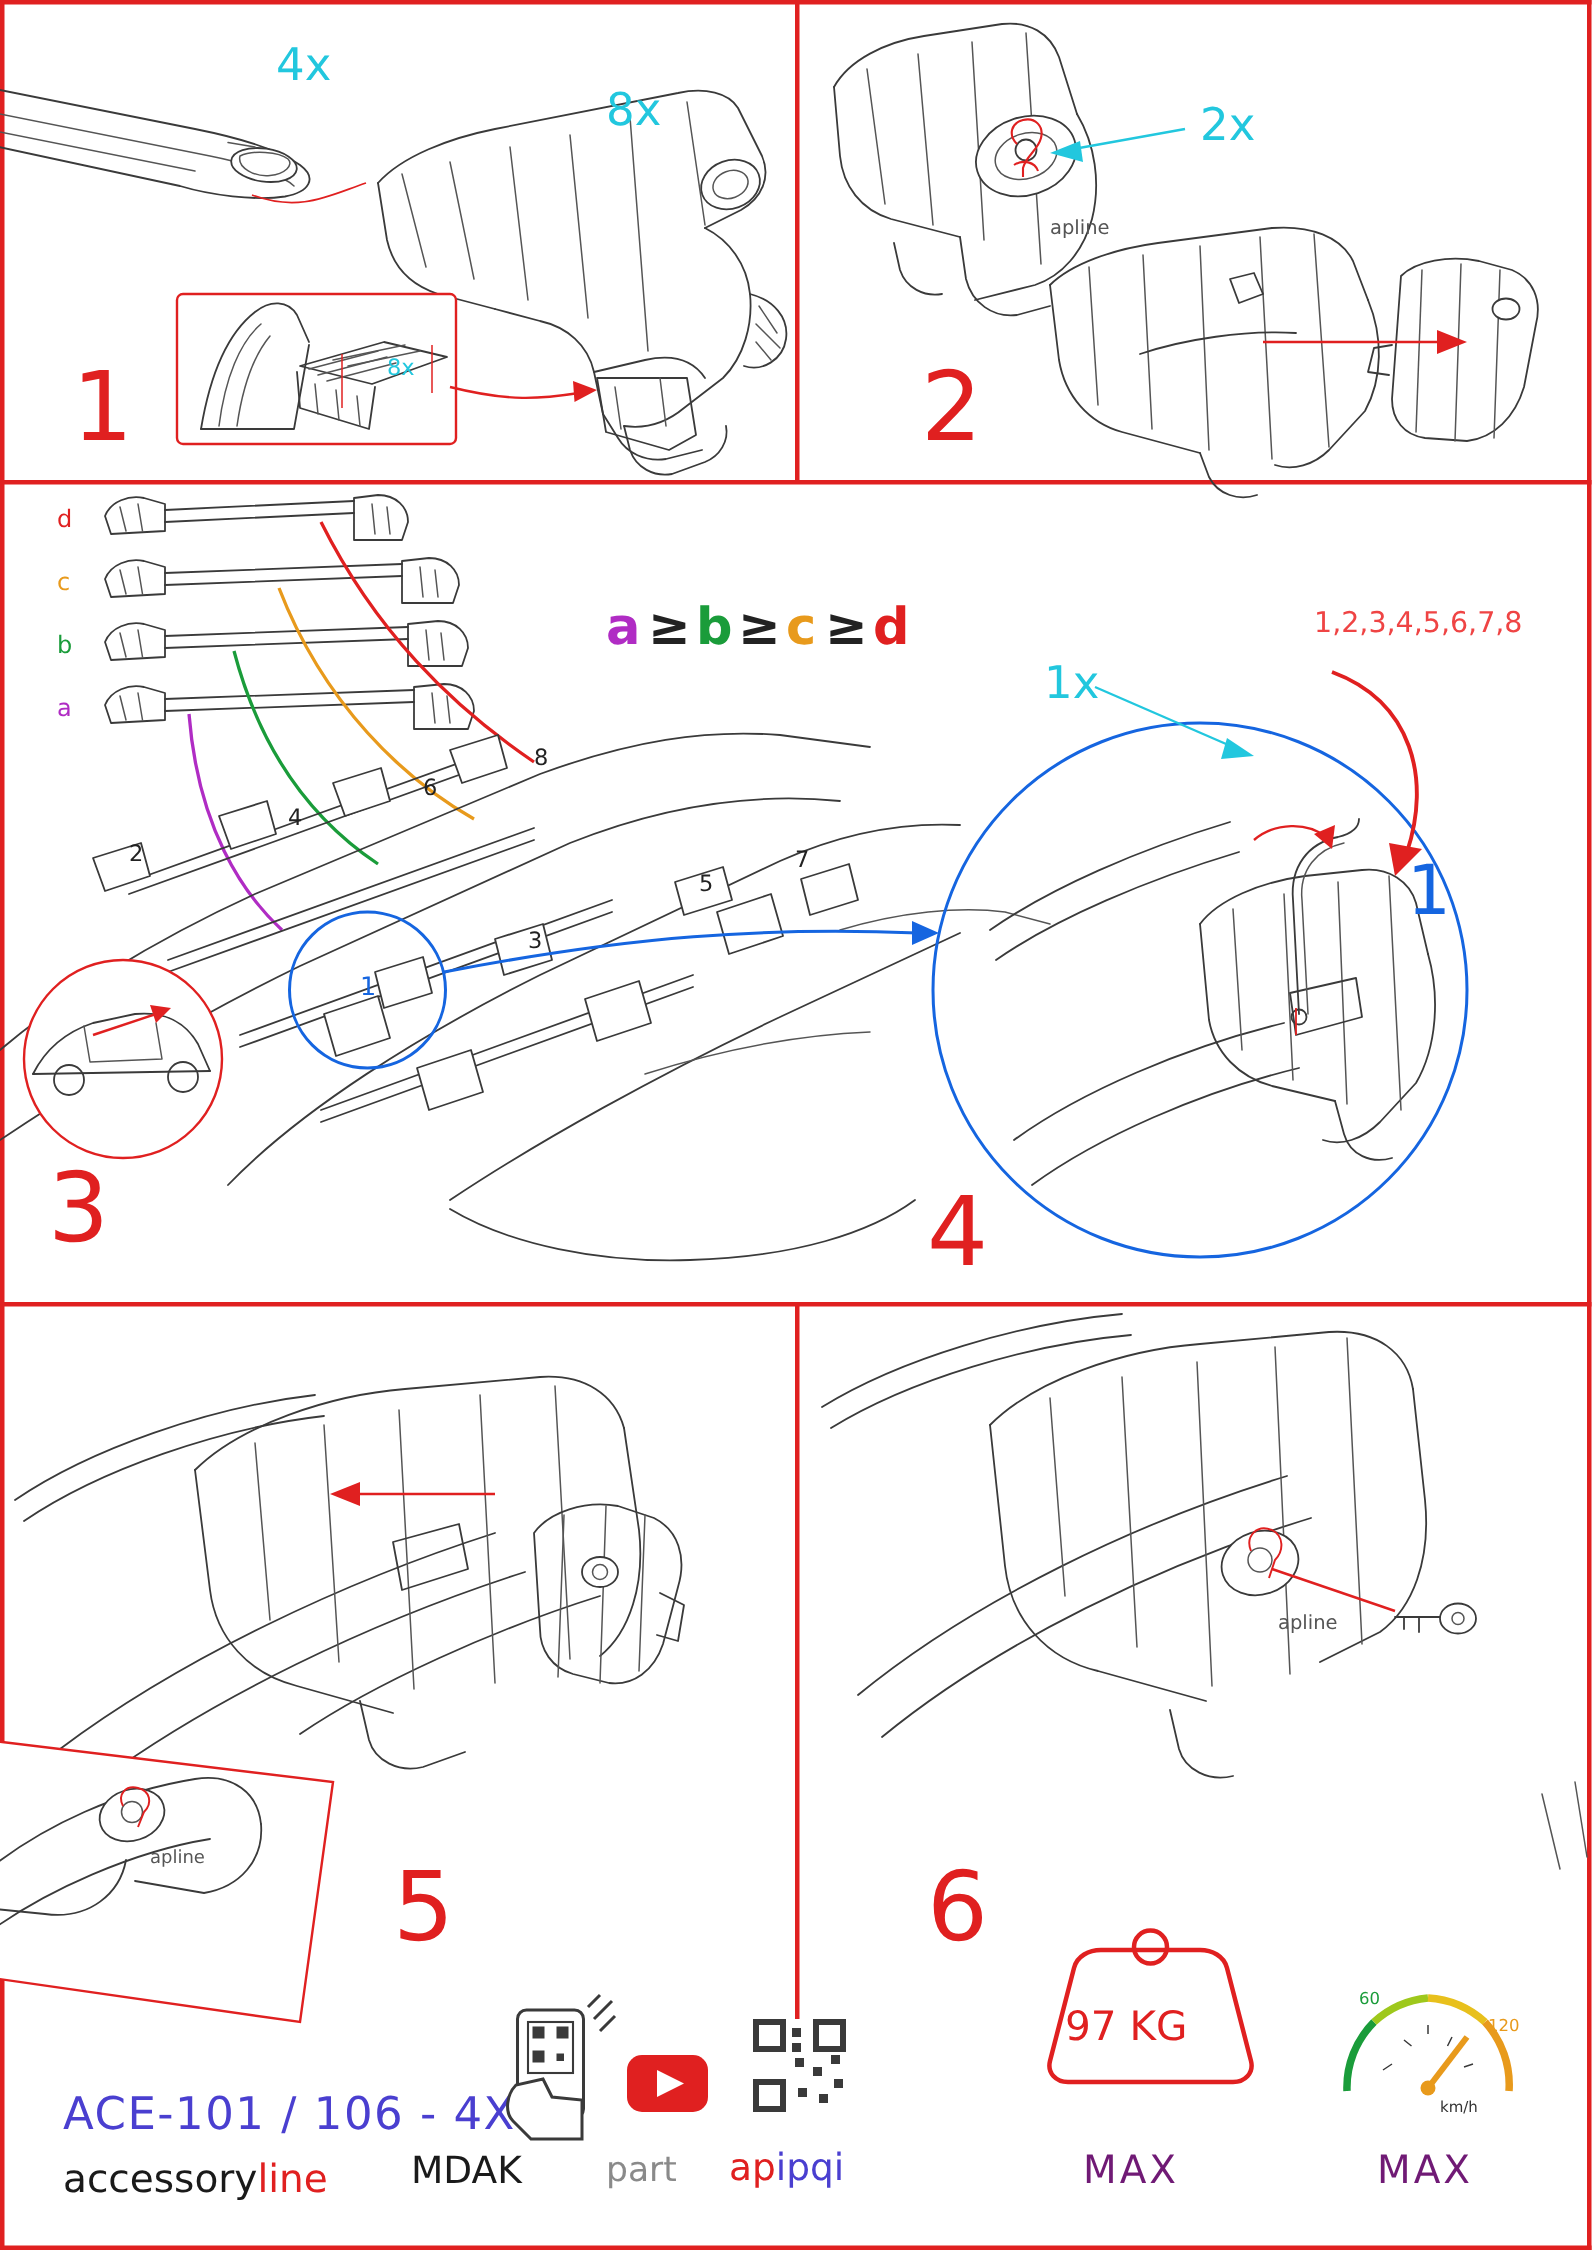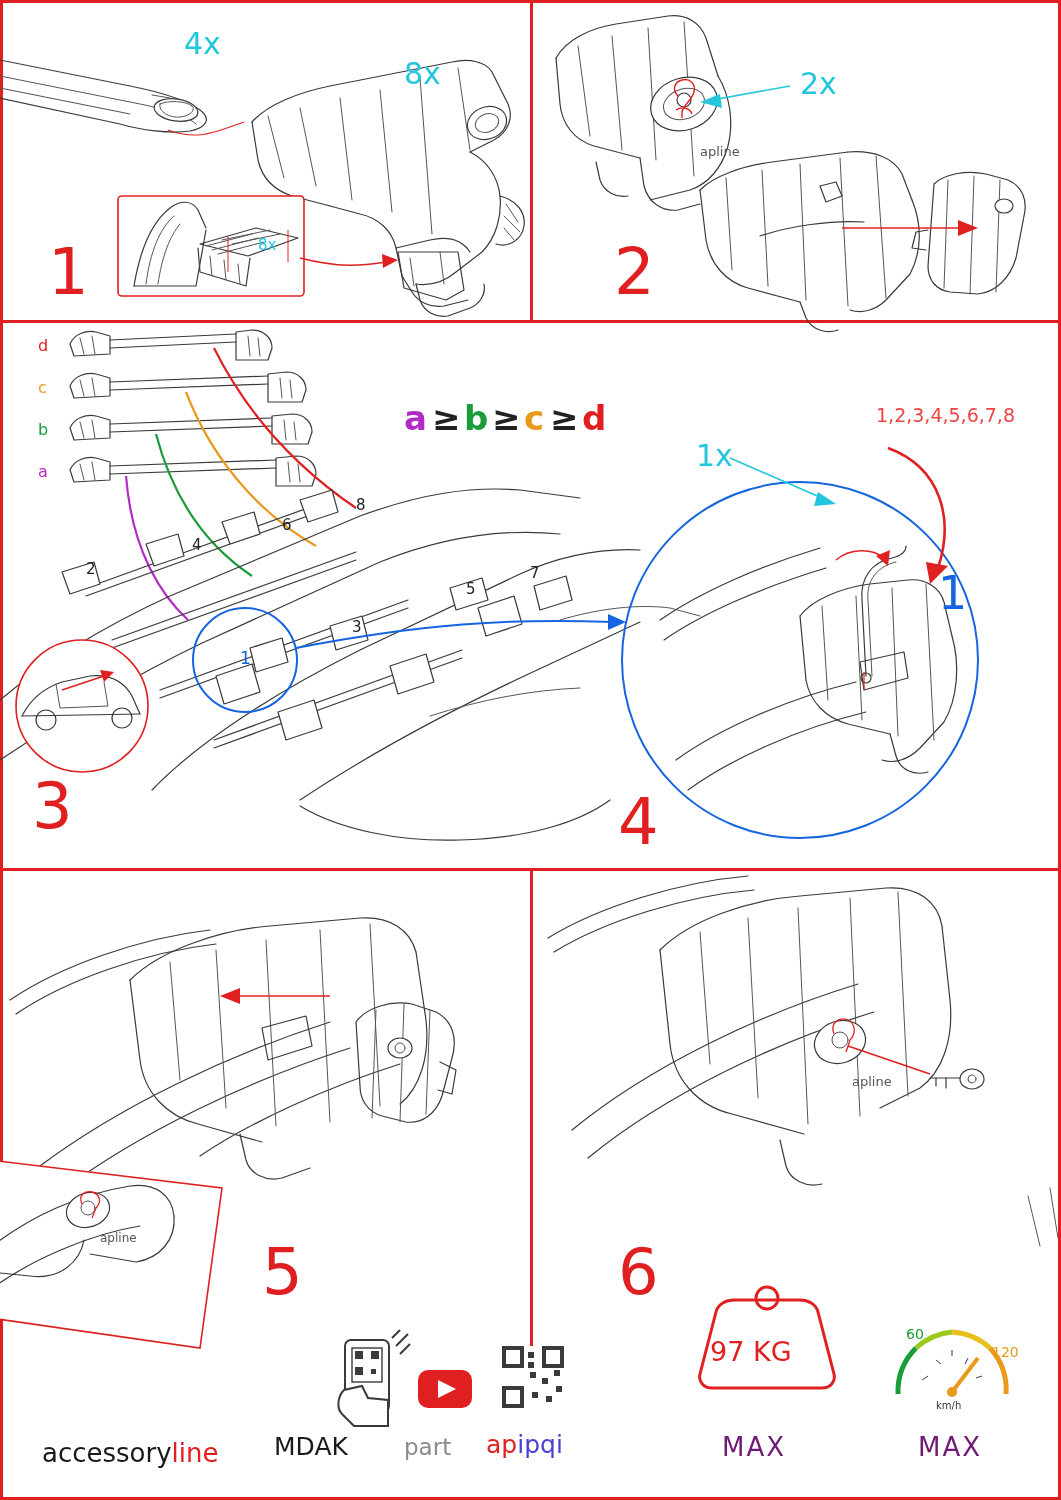--- a/index.html
+++ b/index.html
@@ -25,22 +25,22 @@
   .cyan{fill:none;stroke:#22c7de;stroke-width:1.6;}
   .cyanfill{fill:#22c7de;}
   .blue{fill:none;stroke:#1565e0;stroke-width:2;}
   .bluefill{fill:#1565e0;}
   .abcd{position:absolute;font-size:34px;font-weight:bold;}
   .seqline{fill:none;stroke-width:2.2;}
   .footer-title{position:absolute;color:#4a3fd0;font-size:30px;letter-spacing:1px;}
   .footer-sub{position:absolute;font-size:26px;}
   .maxlabel{position:absolute;font-size:26px;color:#701a75;letter-spacing:2px;}
   .kg{position:absolute;color:#e02020;font-size:27px;}
-  .kmh{position:absolute;font-size:10px;color:#333;}
-  .gaugenum{position:absolute;font-size:14px;}
+  .kmh{position:absolute;font-size:10px;color:#333;margin-left:24px;}
+  .gaugenum{position:absolute;font-size:11px;}
 </style>
 </head>
 <body>
 
 <div class="page">
 
   <div class="hr top"></div>
   <div class="hr r1"></div>
   <div class="hr r2"></div>
   <div class="hr bot"></div>
@@ -377,20 +377,21 @@
   <div class="num-callout" style="left:282px;top:516px">6</div>
   <div class="num-callout" style="left:530px;top:564px">7</div>
   <div class="num-callout" style="left:356px;top:496px">8</div>
   <div class="num-callout" style="left:240px;top:648px;color:#1565e0;font-size:17px">1</div>
 
   <div style="position:absolute;left:876px;top:404px;font-size:19px">
     <span style="color:#ef4444">1,2,3,4,5,6,7,8</span>
   </div>
   <div style="position:absolute;left:938px;top:566px;color:#1565e0;font-size:46px">1</div>
 
+  <div class="footer-title" style="left:42px;top:1392px">ACE-101 / 106 - 4X</div>
   <div class="footer-sub" style="left:42px;top:1438px"><span style="color:#1a1a1a">accessory</span><span style="color:#e02020">line</span></div>
 
   <svg width="1061" height="1500" style="pointer-events:none">
     <g>
       <rect x="345" y="1340" width="44" height="72" rx="6" fill="#fff" stroke="#3a3a3a" stroke-width="2"></rect>
       <rect x="352" y="1348" width="30" height="34" fill="none" stroke="#3a3a3a" stroke-width="1.4"></rect>
       <rect x="355" y="1351" width="8" height="8" fill="#3a3a3a"></rect>
         <rect x="371" y="1351" width="8" height="8" fill="#3a3a3a"></rect>
       <rect x="355" y="1367" width="8" height="8" fill="#3a3a3a"></rect>
         <rect x="371" y="1369" width="5" height="5" fill="#3a3a3a"></rect>

